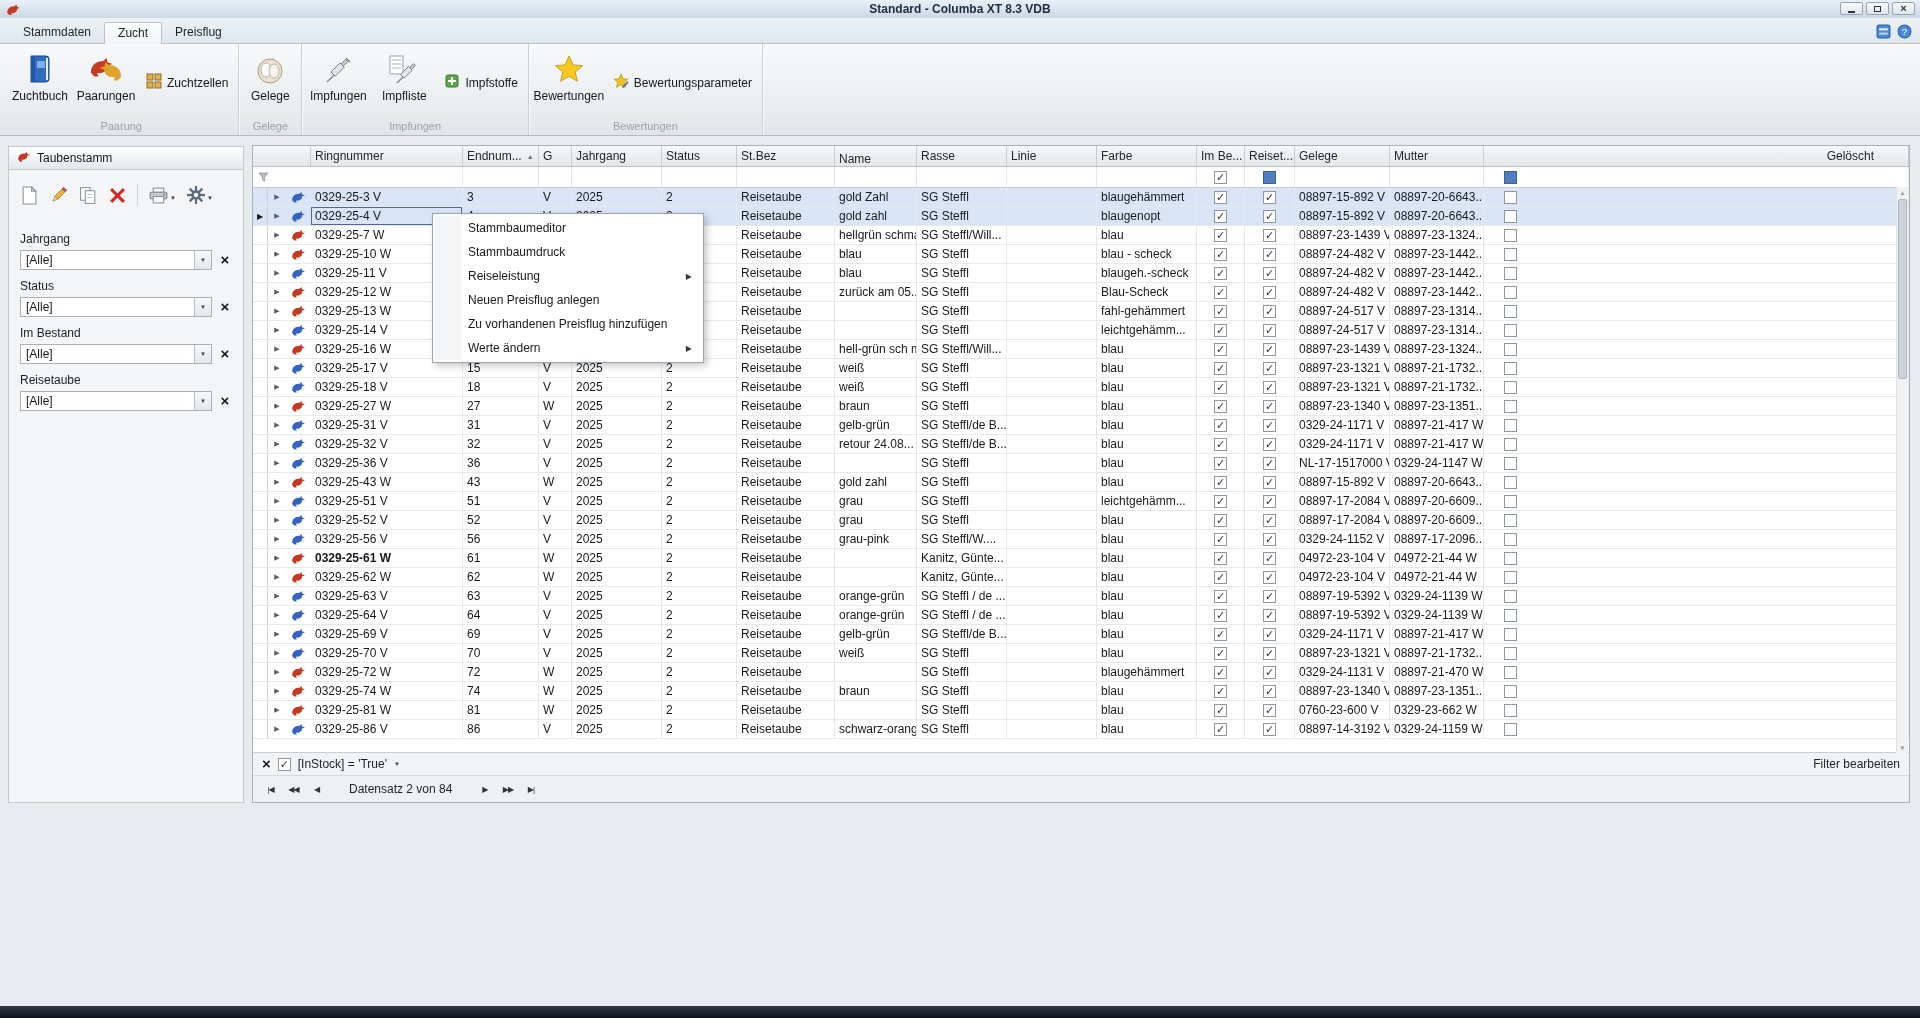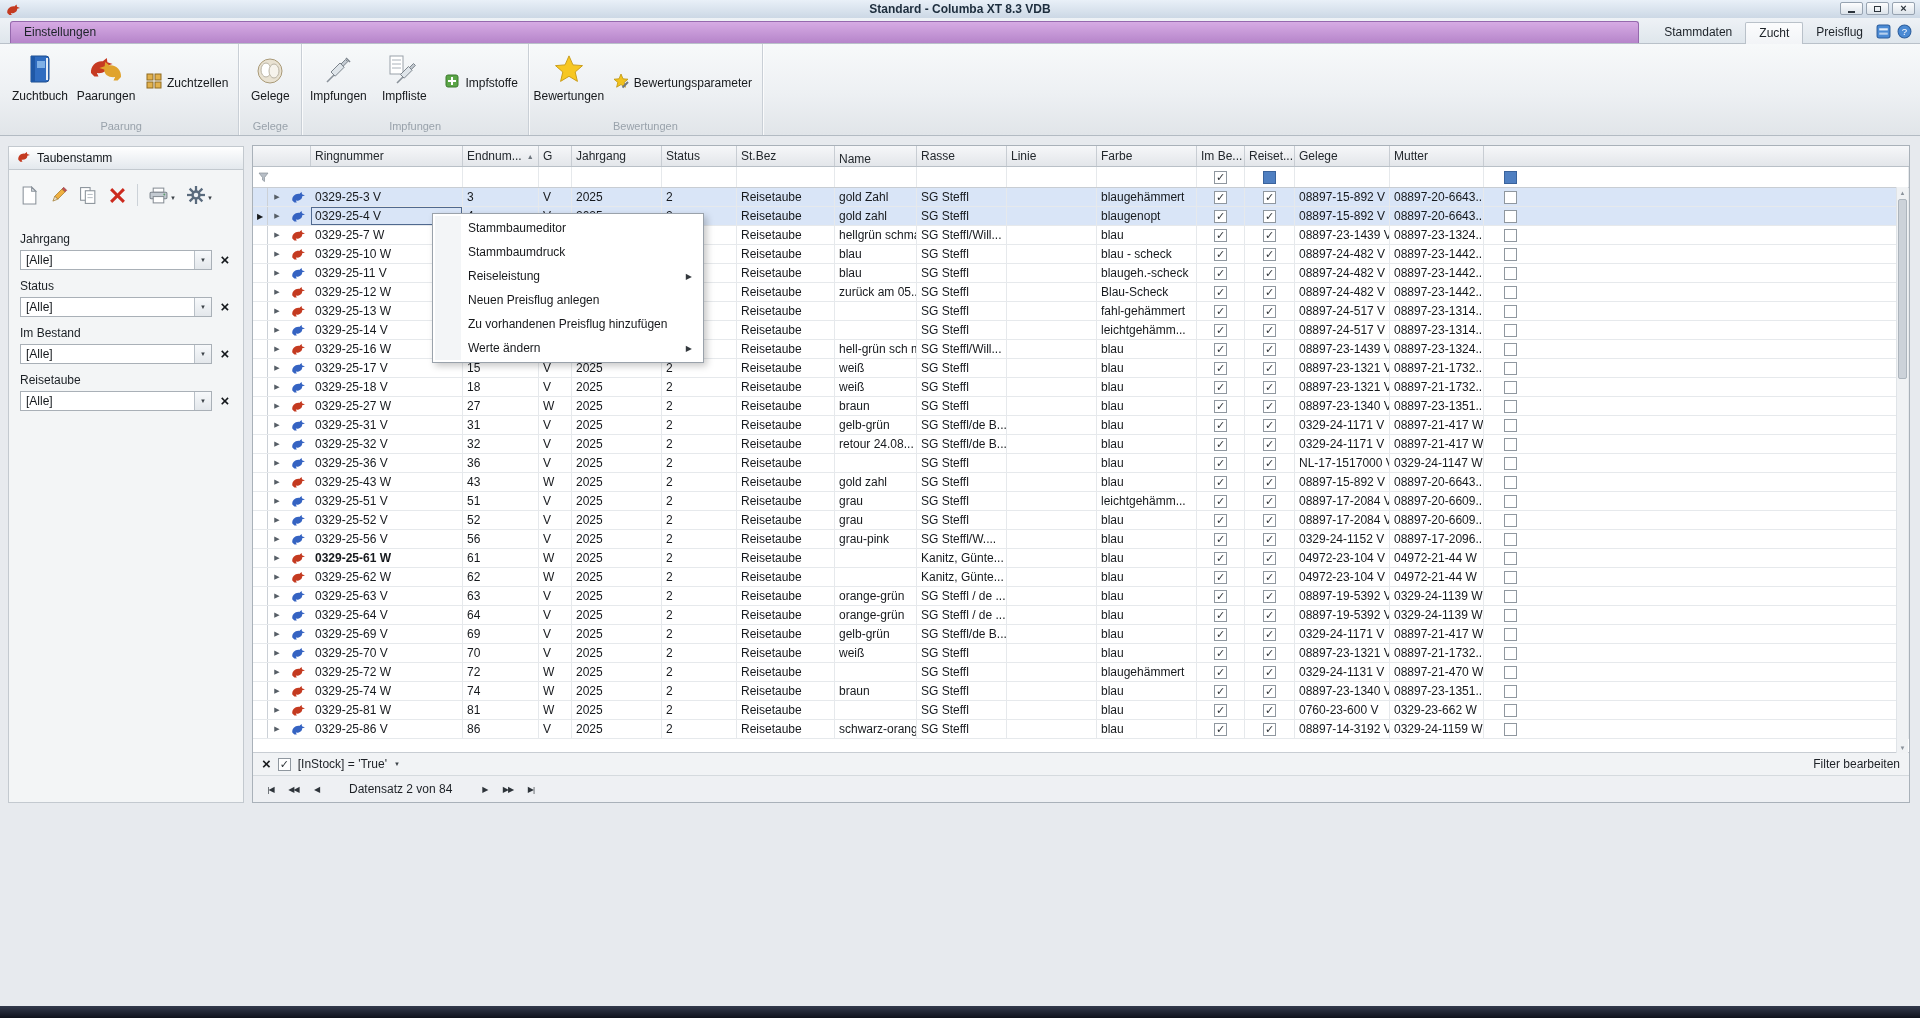--- a/index.html
+++ b/index.html
@@ -116,21 +116,20 @@
       <span class="wbtn">
           <span class="maxi"></span>
         </span>
       <span class="wbtn">
           <span class="xglyph">×</span>
         </span>
     </span>
   </div>
 
   <div class="tabsrow">
-    <span class="tab app">Einstellungen</span>
     <span class="tab">Stammdaten</span>
     <span class="tab active">Zucht</span>
     <span class="tab">Preisflug</span>
     <span class="tabsright">
       <span class="miniicon">
         <svg width="15" height="15" viewBox="0 0 14 14">
             <rect x="1" y="1" width="12" height="12" rx="2" fill="#4a8ad4" stroke="#2d5f9e"></rect>
             <rect x="3" y="4" width="8" height="2" fill="#fff" opacity=".85"></rect>
             <rect x="3" y="8" width="8" height="2" fill="#fff" opacity=".6"></rect>
           </svg>
@@ -408,20 +407,23 @@
         </div>
         <div class="hcell" style="width: 50px;">
           <span>Reiset...</span>
         </div>
         <div class="hcell" style="width: 95px;">
           <span>Gelege</span>
         </div>
         <div class="hcell" style="width: 94px;">
           <span>Mutter</span>
         </div>
+        <div class="hcell hright" style="flex: 1 1 auto;">
+          <span>Gelöscht</span>
+        </div>
       </div>
     <div class="gfilter">
         <div class="fprefix">
           <svg width="11" height="11" viewBox="0 0 11 11">
             <path d="M1 1 h9 l-3.5 4.5 v4 l-2 -1.5 v-2.5 z" fill="#b7bec6" stroke="#8a929a" stroke-width=".7"></path>
           </svg>
         </div>
         <div class="fcell" style="width: 152px;"></div>
         <div class="fcell" style="width: 76px;"></div>
         <div class="fcell" style="width: 33px;"></div>

